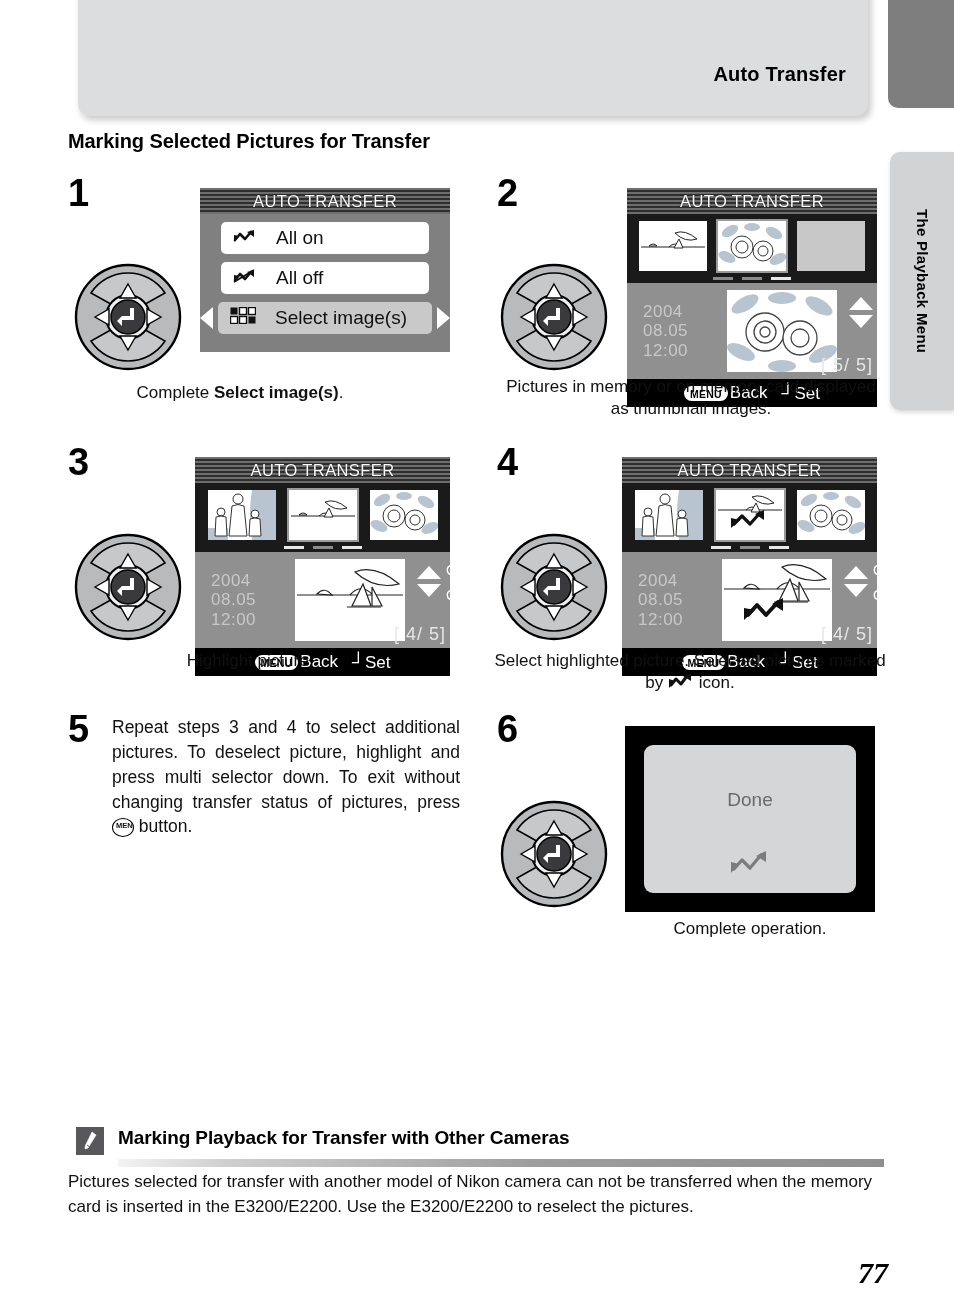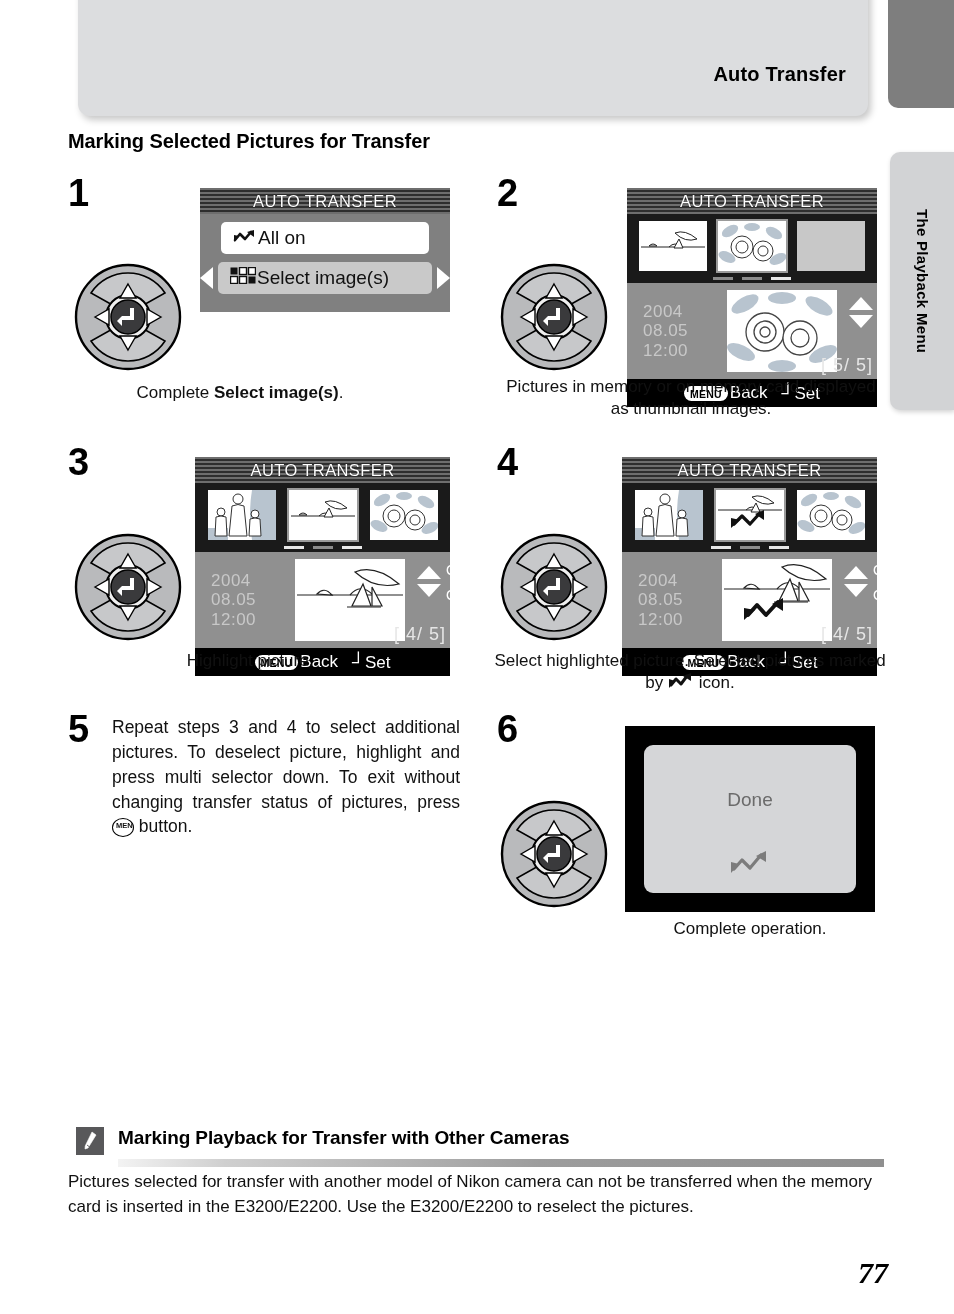--- a/index.html
+++ b/index.html
@@ -139,21 +139,21 @@
     align-items: center;
     padding-left: 12px;
     box-sizing: border-box;
     font-size: 19px;
     color: #111;
   }
   .menu-row.selected {
     background: #c9c9c9;
     width: 214px;
   }
-  .menu-row-label { margin-left: 1px; }
+  .menu-row-label { margin-left: 19px; }
   .arrow-left, .arrow-right {
     position: absolute;
     width: 0; height: 0;
     top: 50%;
     transform: translateY(-50%);
   }
   .arrow-left {
     left: -18px;
     border-top: 11px solid transparent;
     border-bottom: 11px solid transparent;
@@ -446,20 +446,31 @@
       <span class="tr-icon">
         <svg width="24" height="16" viewBox="0 0 24 16">
           <path d="M2 12 L7 6 L12 11 L18 4" stroke="#111" stroke-width="2.6" fill="none" stroke-linecap="round" stroke-linejoin="round"></path>
           <polygon points="21,2 21,9 14,4" fill="#111"></polygon>
           <polygon points="1,14 6,8 1,7" fill="#111"></polygon>
         </svg>
       </span>
       <span class="menu-row-label">All on</span>
     </div>
 
+    <div class="menu-row">
+      <span class="tr-icon">
+        <svg width="24" height="16" viewBox="0 0 24 16">
+          <path d="M2 12 L7 6 L12 11 L18 4" stroke="#111" stroke-width="2.6" fill="none" stroke-linecap="round" stroke-linejoin="round"></path>
+          <polygon points="21,2 21,9 14,4" fill="#111"></polygon>
+          <polygon points="1,14 6,8 1,7" fill="#111"></polygon>
+          <line x1="1" y1="14" x2="21" y2="2" stroke="#111" stroke-width="1.8"></line>
+        </svg>
+      </span>
+      <span class="menu-row-label">All off</span>
+    </div>
 
     <div class="menu-row selected">
       <span class="arrow-left"></span>
       <span class="arrow-right"></span>
       <span class="tr-icon">
         <svg width="26" height="17" viewBox="0 0 26 17">
           <rect x="0.5" y="0.5" width="7" height="7" fill="#111"></rect>
           <rect x="9.5" y="0.5" width="7" height="7" fill="#fff" stroke="#111" stroke-width="1.4"></rect>
           <rect x="18.5" y="0.5" width="7" height="7" fill="#fff" stroke="#111" stroke-width="1.4"></rect>
           <rect x="0.5" y="9.5" width="7" height="7" fill="#fff" stroke="#111" stroke-width="1.4"></rect>

